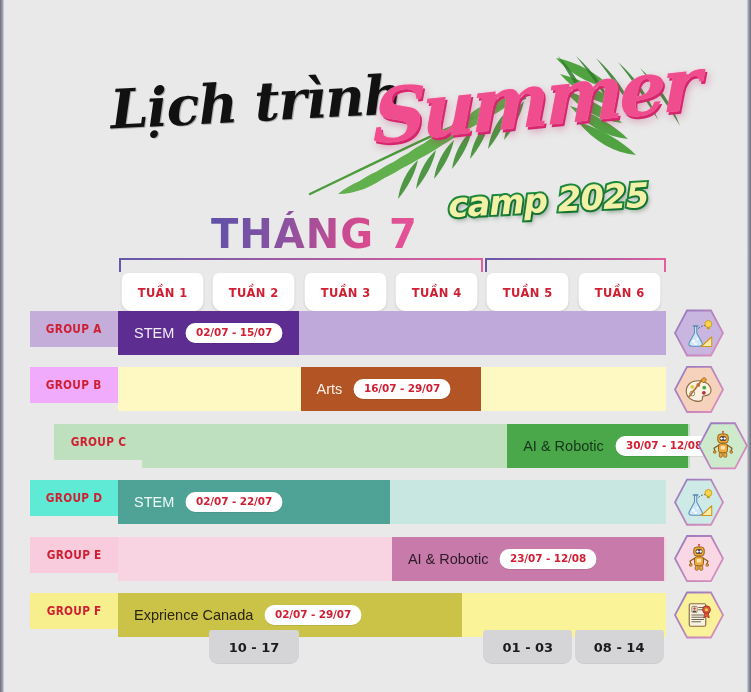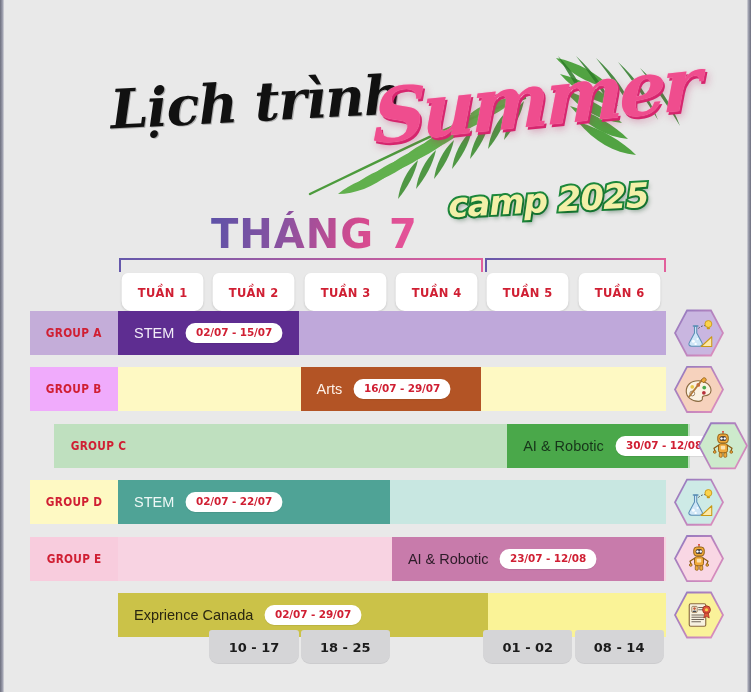--- a/index.html
+++ b/index.html
@@ -89,21 +89,21 @@
     font-family:"DejaVu Sans", sans-serif;
     font-weight:bold;font-size:12.5px;
     letter-spacing:.4px;
     color:#d01f33;
     transform:scaleX(.92);
   }
 
   
   .row{position:absolute;left:30px;height:44px;}
   .grp-label{
-    position:absolute;left:0;top:0;width:88px;height:44px;
+    position:absolute;left:0;top:0;width:88px;height:36px;
     display:flex;align-items:center;justify-content:center;
     font-family:"DejaVu Sans", sans-serif;
     font-weight:bold;font-size:12px;letter-spacing:.3px;
     color:#d01f33;
     transform:none;
   }
   .grp-label span{display:block;transform:scaleX(.88);}
   .track{position:absolute;left:88px;top:0;height:44px;width:548px;}
   .seg{
     position:absolute;top:0;height:44px;
@@ -315,21 +315,21 @@
       <path d="M26,19 L32,23 L30.5,27" fill="none" stroke="#8a5a12" stroke-width="1.6" stroke-linecap="round"></path>
       <circle cx="9" cy="28" r="1.8" fill="#f0a93a" stroke="#8a5a12" stroke-width="1"></circle>
       <circle cx="31" cy="28" r="1.8" fill="#f0a93a" stroke="#8a5a12" stroke-width="1"></circle>
       <rect x="15" y="29" width="4" height="6" rx="1.5" fill="#f0a93a" stroke="#8a5a12" stroke-width="1"></rect>
       <rect x="21" y="29" width="4" height="6" rx="1.5" fill="#f0a93a" stroke="#8a5a12" stroke-width="1"></rect>
     </svg>
           </div>
         </div>
       </div>
       <div class="row" style="top: 480.2px; width: 664px;">
-        <div class="grp-label" style="background: #fef9c3; align-items: center;">
+        <div class="grp-label" style="background: #5eead4; align-items: center;">
           <span>GROUP D</span>
         </div>
         <div class="track" style="background: rgb(200, 231, 225);">
           <div class="seg" style="left: 0px; width: 271.9px; background: rgb(79, 163, 150);">
             <div class="act" style="color: rgb(238, 248, 246);">STEM</div>
             <div class="pill" style="color: rgb(208, 31, 51);">02/07 - 22/07</div>
           </div>
         </div>
         <div class="hexwrap">
           <div class="hex outer"></div>
@@ -377,22 +377,25 @@
       <path d="M26,19 L32,23 L30.5,27" fill="none" stroke="#8a5a12" stroke-width="1.6" stroke-linecap="round"></path>
       <circle cx="9" cy="28" r="1.8" fill="#f0a93a" stroke="#8a5a12" stroke-width="1"></circle>
       <circle cx="31" cy="28" r="1.8" fill="#f0a93a" stroke="#8a5a12" stroke-width="1"></circle>
       <rect x="15" y="29" width="4" height="6" rx="1.5" fill="#f0a93a" stroke="#8a5a12" stroke-width="1"></rect>
       <rect x="21" y="29" width="4" height="6" rx="1.5" fill="#f0a93a" stroke="#8a5a12" stroke-width="1"></rect>
     </svg>
           </div>
         </div>
       </div>
       <div class="row" style="top: 593px; width: 664px;">
+        <div class="grp-label" style="background: rgb(247, 239, 142);">
+          <span>GROUP F</span>
+        </div>
         <div class="track" style="background: rgb(250, 243, 151);">
-          <div class="seg" style="left: 0px; width: 370px; background: rgb(203, 194, 72);">
+          <div class="seg" style="left: 0px; width: 344px; background: rgb(203, 194, 72);">
             <div class="act" style="color: rgb(42, 39, 16);">Exprience Canada</div>
             <div class="pill" style="color: rgb(208, 31, 51);">02/07 - 29/07</div>
           </div>
         </div>
         <div class="hexwrap">
           <div class="hex outer"></div>
           <div class="hex inner" style="background: rgb(250, 242, 154);"></div>
           <div class="hexicon">
             <svg width="30" height="30" viewBox="0 0 40 40">
     <rect x="7" y="5" width="22" height="30" rx="2" fill="#f7f1e0" stroke="#8a6a40" stroke-width="1.5"></rect>
@@ -411,18 +414,17 @@
     <circle cx="30" cy="13" r="2.1" fill="#fbd34d"></circle>
     <path d="M27.6,17.4 L26.4,24 L30,21.8 L33.6,24 L32.4,17.4 Z" fill="#e0563c" stroke="#9c2f20" stroke-width="1"></path>
   </svg>
           </div>
         </div>
       </div>
     </div>
 
   <div class="dates" id="dates-footer">
       <div class="date-cell" style="left: 91.3px; width: 89.3px;">10 - 17</div>
-      <div class="date-cell" style="left: 182.6px; width: 89.3px;">18 - 25</div>
-      <div class="date-cell" style="left: 365.2px; width: 89.3px;">01 - 02</div>
+      <div class="date-cell" style="left: 365.2px; width: 89.3px;">01 - 03</div>
       <div class="date-cell" style="left: 456.5px; width: 89.3px;">08 - 14</div>
     </div>
 
 </div>
 
 </body></html>

